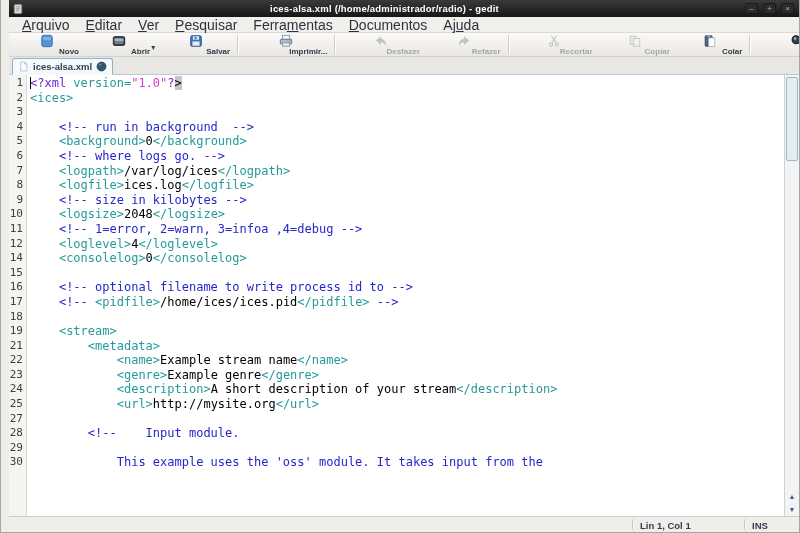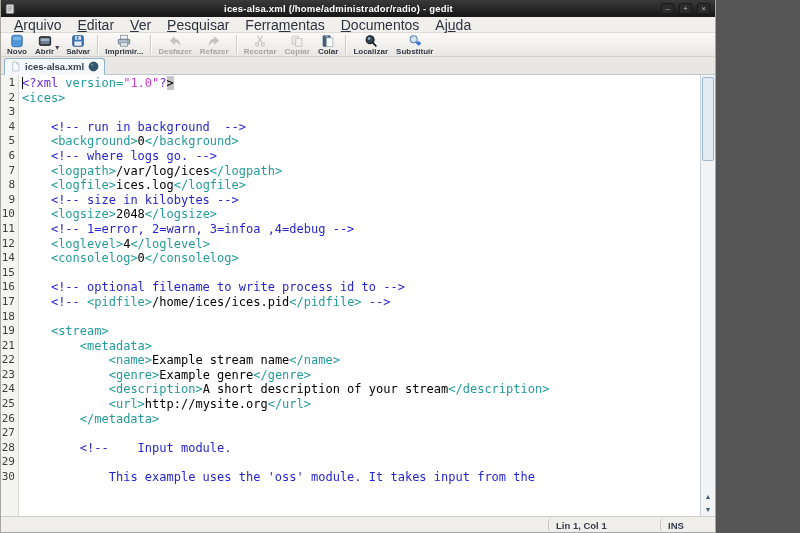--- a/index.html
+++ b/index.html
@@ -1,40 +1,40 @@
 <!DOCTYPE html>
 <html><head>
 <meta charset="utf-8">
 <style>
   * { box-sizing: border-box; margin: 0; padding: 0; }
   html,body { background:#555; }
   .window {
-    position:relative; width:716px; height:533px; overflow:hidden;
+    position:relative; width:800px; height:533px; overflow:hidden;
     font-family:"Liberation Sans", sans-serif; background:#efedea;
-    border-left:1px solid #a9a6a1; border-right:1px solid #a9a6a1; border-bottom:1px solid #a9a6a1;
+    border-left:1px solid #a9a6a1; border-right:1px solid #a9a6a1; border-bottom:1px solid #a9a6a1;padding-left:8px;
   }
   
   .titlebar { height:17px; background:linear-gradient(#3a3a3a,#161616); display:flex; align-items:center; }
   .app-icon { margin-left:3px; width:12px; height:12px; flex:0 0 12px; }
   .app-icon svg { width:12px; height:12px; display:block; }
   .title { flex:1; text-align:center; color:#ffffff; font-size:9.5px; font-weight:bold; letter-spacing:.2px;
            white-space:nowrap; overflow:hidden; }
   .winbtns { display:flex; gap:5px; margin-right:5px; }
   .winbtn { width:13px; height:11px; background:#2c2c2c; border:1px solid #1a1a1a; border-radius:2px;
             color:#b5b5b5; font-size:8px; line-height:9px; text-align:center; }
   
   .menubar { height:16px; display:flex; align-items:center; background:#f1efec; border-bottom:1px solid #dcd9d4; padding-left:5px; }
   .menu-item { font-size:14px; font-weight:normal; color:#2c3340; padding:0 8px; white-space:nowrap; }
   .menu-item u { text-decoration:underline; }
   
   .toolbar { height:24px; display:flex; align-items:center; background:linear-gradient(#fbfaf9,#e9e7e3);
              border-bottom:1px solid #d4d1cc; padding:0 2px; }
   .tb-btn { display:flex; flex-direction:column; align-items:center; padding:0 4px; height:23px; justify-content:center; }
   .tb-icon svg { width:14px; height:14px; display:block; }
-  .tb-label { font-size:8px; font-weight:bold; color:#333a45; white-space:nowrap; margin-top:-1px; }
+  .tb-label { font-size:8px; font-weight:bold; color:#333a45; white-space:nowrap; margin-top:-1px;margin-left:44px; }
   .tb-btn.disabled .tb-label { color:#a6a6a6; }
   .tb-btn.disabled .tb-icon { opacity:.55; filter:grayscale(1); }
   .tb-caret { font-size:8px; color:#3a4048; margin:6px 3px 0 -3px; }
   .tb-sep { width:1px; height:19px; background:#cfccc7; box-shadow:1px 0 0 #ffffff; margin:0 3px; flex:0 0 1px; }
   
   .tabbar { height:18px; background:#e9e7e4; border-bottom:1px solid #bcc8d0; display:flex; align-items:flex-end; padding-left:3px; }
   .tab { height:17px; margin-bottom:-1px; background:#f6f9fb; border:1px solid #8fb2cb; border-bottom:1px solid #f6f9fb;
          border-radius:3px 3px 0 0; display:flex; align-items:center; gap:4px; padding:0 5px; }
   .tab-doc-icon svg { width:11px; height:11px; display:block; }
   .tab-label { font-size:9.5px; font-weight:bold; color:#31404f; }
@@ -252,21 +252,20 @@
         <div class="line"><span class="ln">15</span><span class="code"></span></div>
         <div class="line"><span class="ln">16</span><span class="code"><span class="seg txt">    </span><span class="seg com">&lt;!-- optional filename to write process id to --&gt;</span></span></div>
         <div class="line"><span class="ln">17</span><span class="code"><span class="seg txt">    </span><span class="seg com">&lt;!-- </span><span class="seg tag">&lt;pidfile&gt;</span><span class="seg txt">/home/ices/ices.pid</span><span class="seg tag">&lt;/pidfile&gt;</span><span class="seg com"> --&gt;</span></span></div>
         <div class="line"><span class="ln">18</span><span class="code"></span></div>
         <div class="line"><span class="ln">19</span><span class="code"><span class="seg txt">    </span><span class="seg tag">&lt;stream&gt;</span></span></div>
         <div class="line"><span class="ln">21</span><span class="code"><span class="seg txt">        </span><span class="seg tag">&lt;metadata&gt;</span></span></div>
         <div class="line"><span class="ln">22</span><span class="code"><span class="seg txt">            </span><span class="seg tag">&lt;name&gt;</span><span class="seg txt">Example stream name</span><span class="seg tag">&lt;/name&gt;</span></span></div>
         <div class="line"><span class="ln">23</span><span class="code"><span class="seg txt">            </span><span class="seg tag">&lt;genre&gt;</span><span class="seg txt">Example genre</span><span class="seg tag">&lt;/genre&gt;</span></span></div>
         <div class="line"><span class="ln">24</span><span class="code"><span class="seg txt">            </span><span class="seg tag">&lt;description&gt;</span><span class="seg txt">A short description of your stream</span><span class="seg tag">&lt;/description&gt;</span></span></div>
         <div class="line"><span class="ln">25</span><span class="code"><span class="seg txt">            </span><span class="seg tag">&lt;url&gt;</span><span class="seg txt">http://mysite.org</span><span class="seg tag">&lt;/url&gt;</span></span></div>
-        <div class="line"><span class="ln">26</span><span class="code"><span class="seg txt">        </span><span class="seg tag">&lt;/metadata&gt;</span></span></div>
         <div class="line"><span class="ln">27</span><span class="code"></span></div>
         <div class="line"><span class="ln">28</span><span class="code"><span class="seg txt">        </span><span class="seg com">&lt;!--    Input module.</span></span></div>
         <div class="line"><span class="ln">29</span><span class="code"></span></div>
         <div class="line"><span class="ln">30</span><span class="code"><span class="seg txt">            </span><span class="seg com">This example uses the 'oss' module. It takes input from the</span></span></div>
       </div>
     <div class="scrollbar">
       <div class="sb-thumb"></div>
       <div class="steppers">
         <div class="step">▲</div>
         <div class="step">▼</div>

